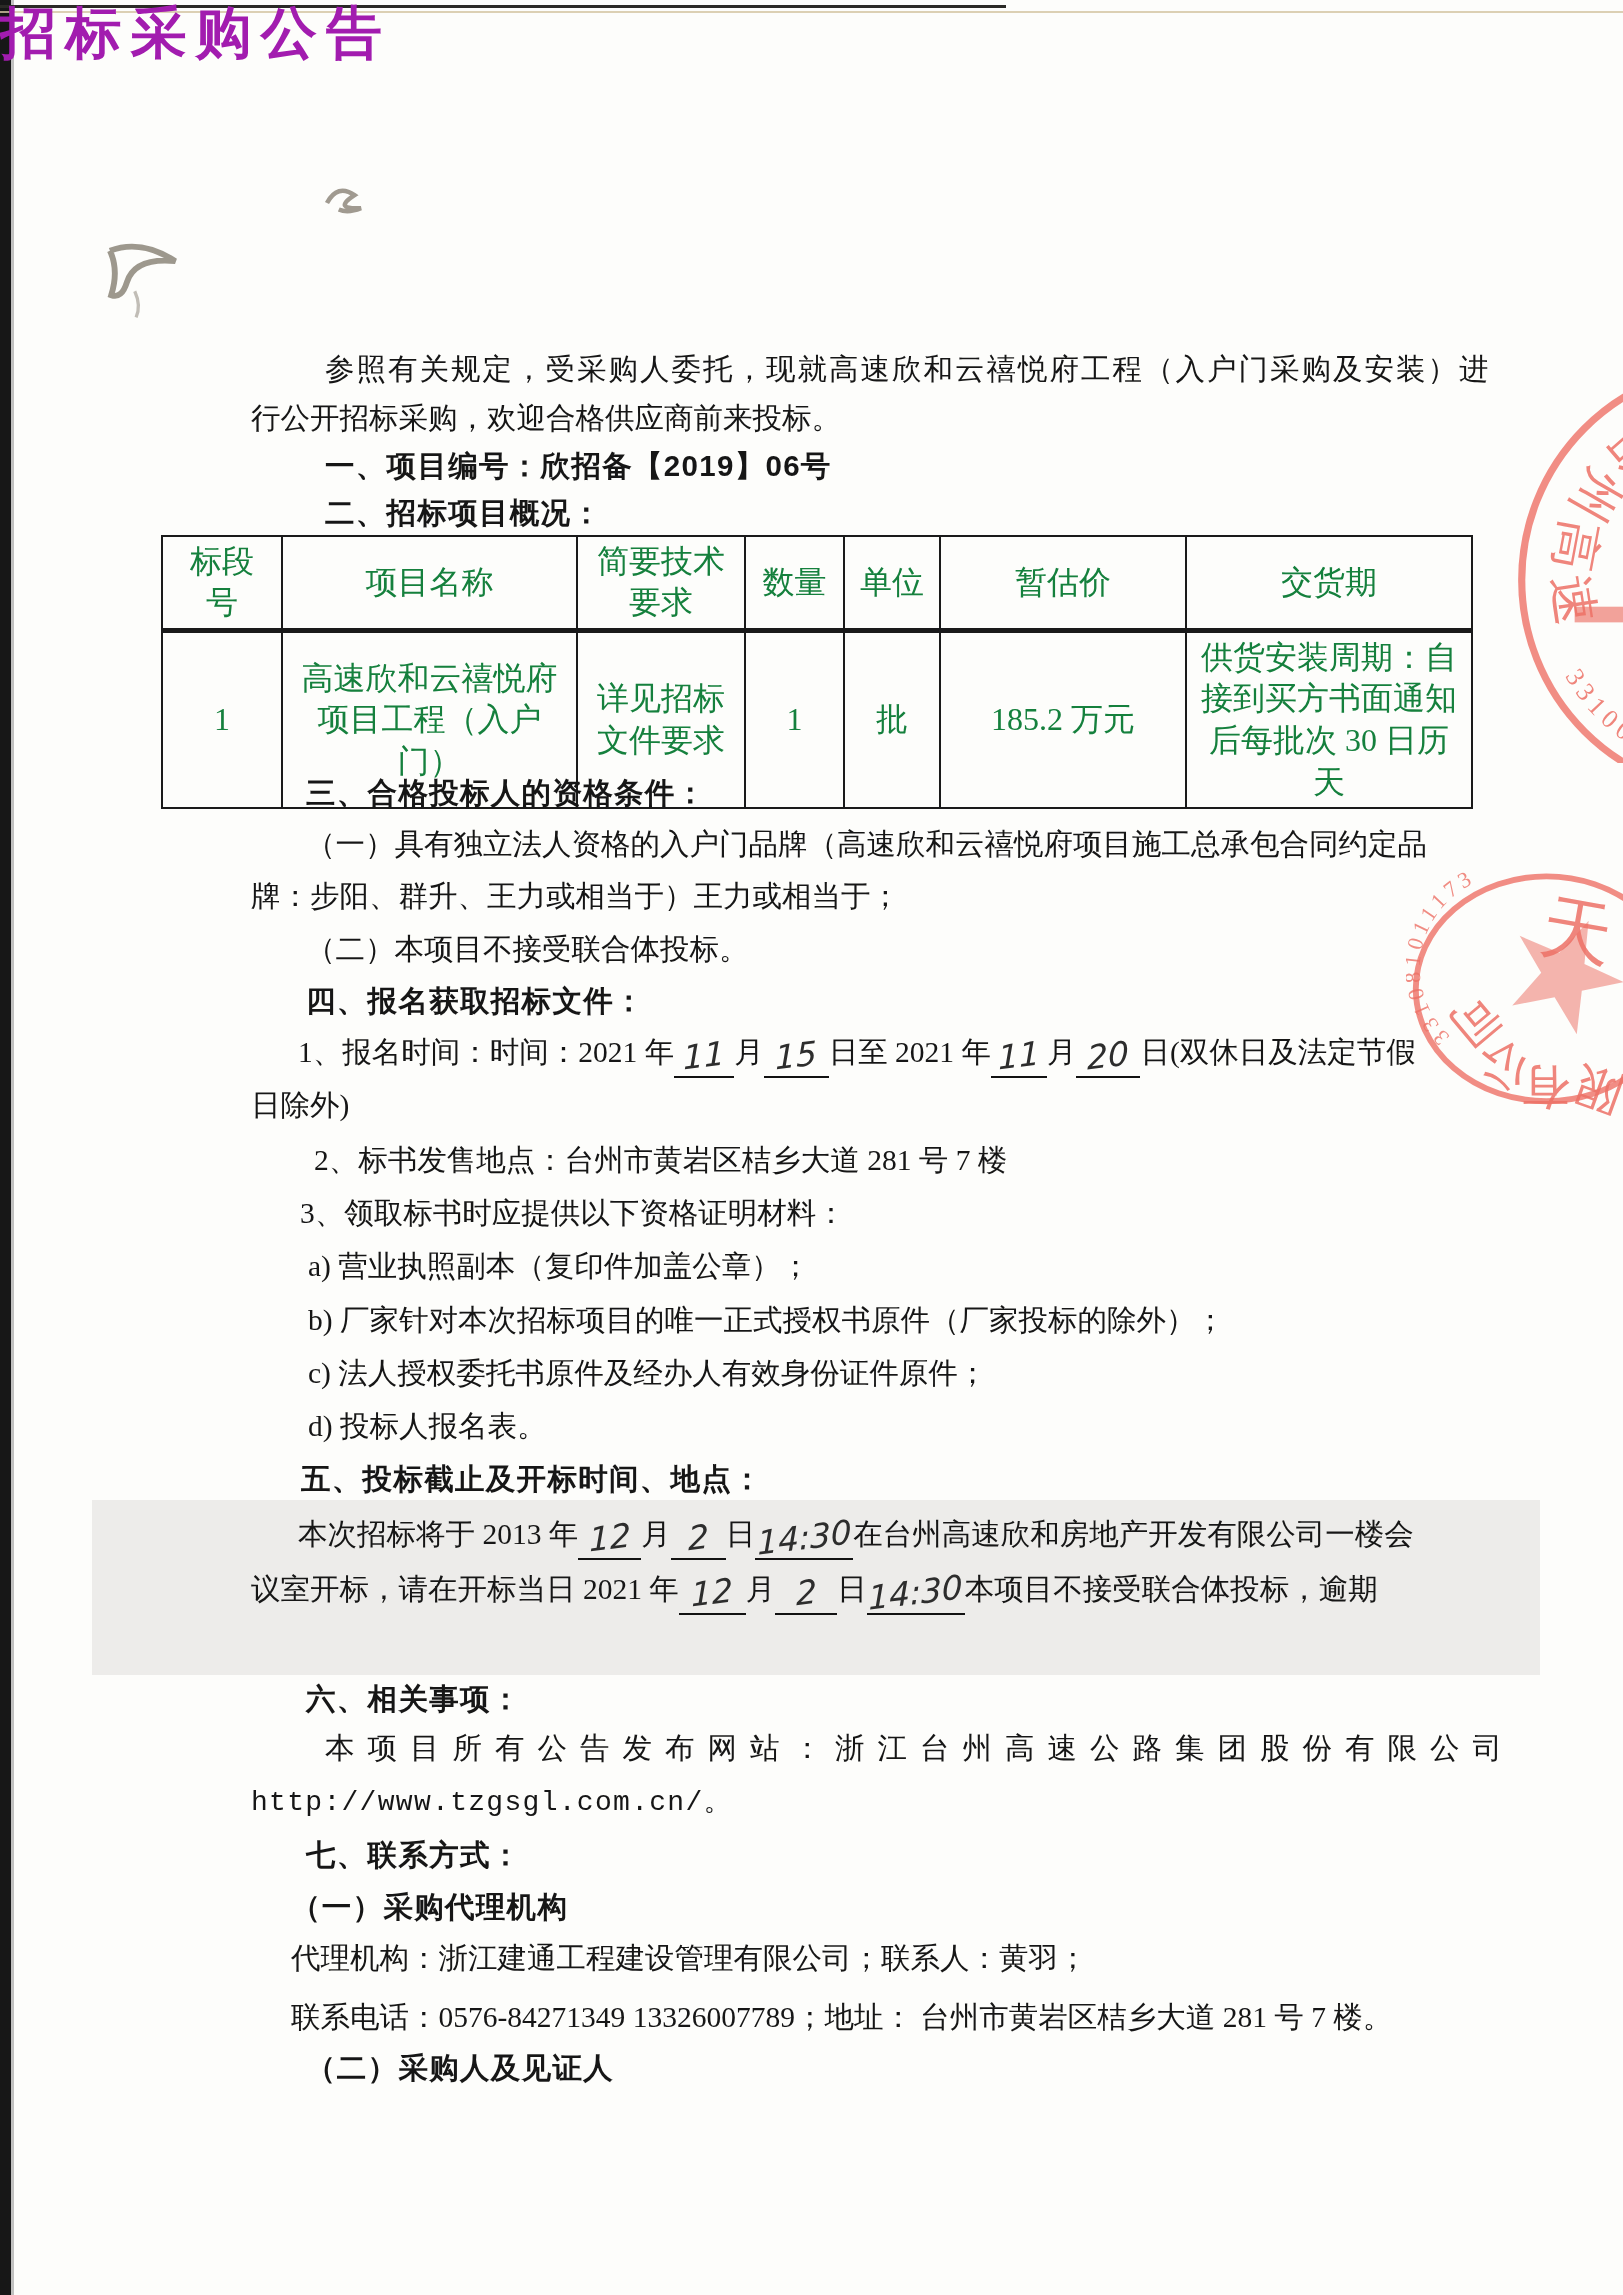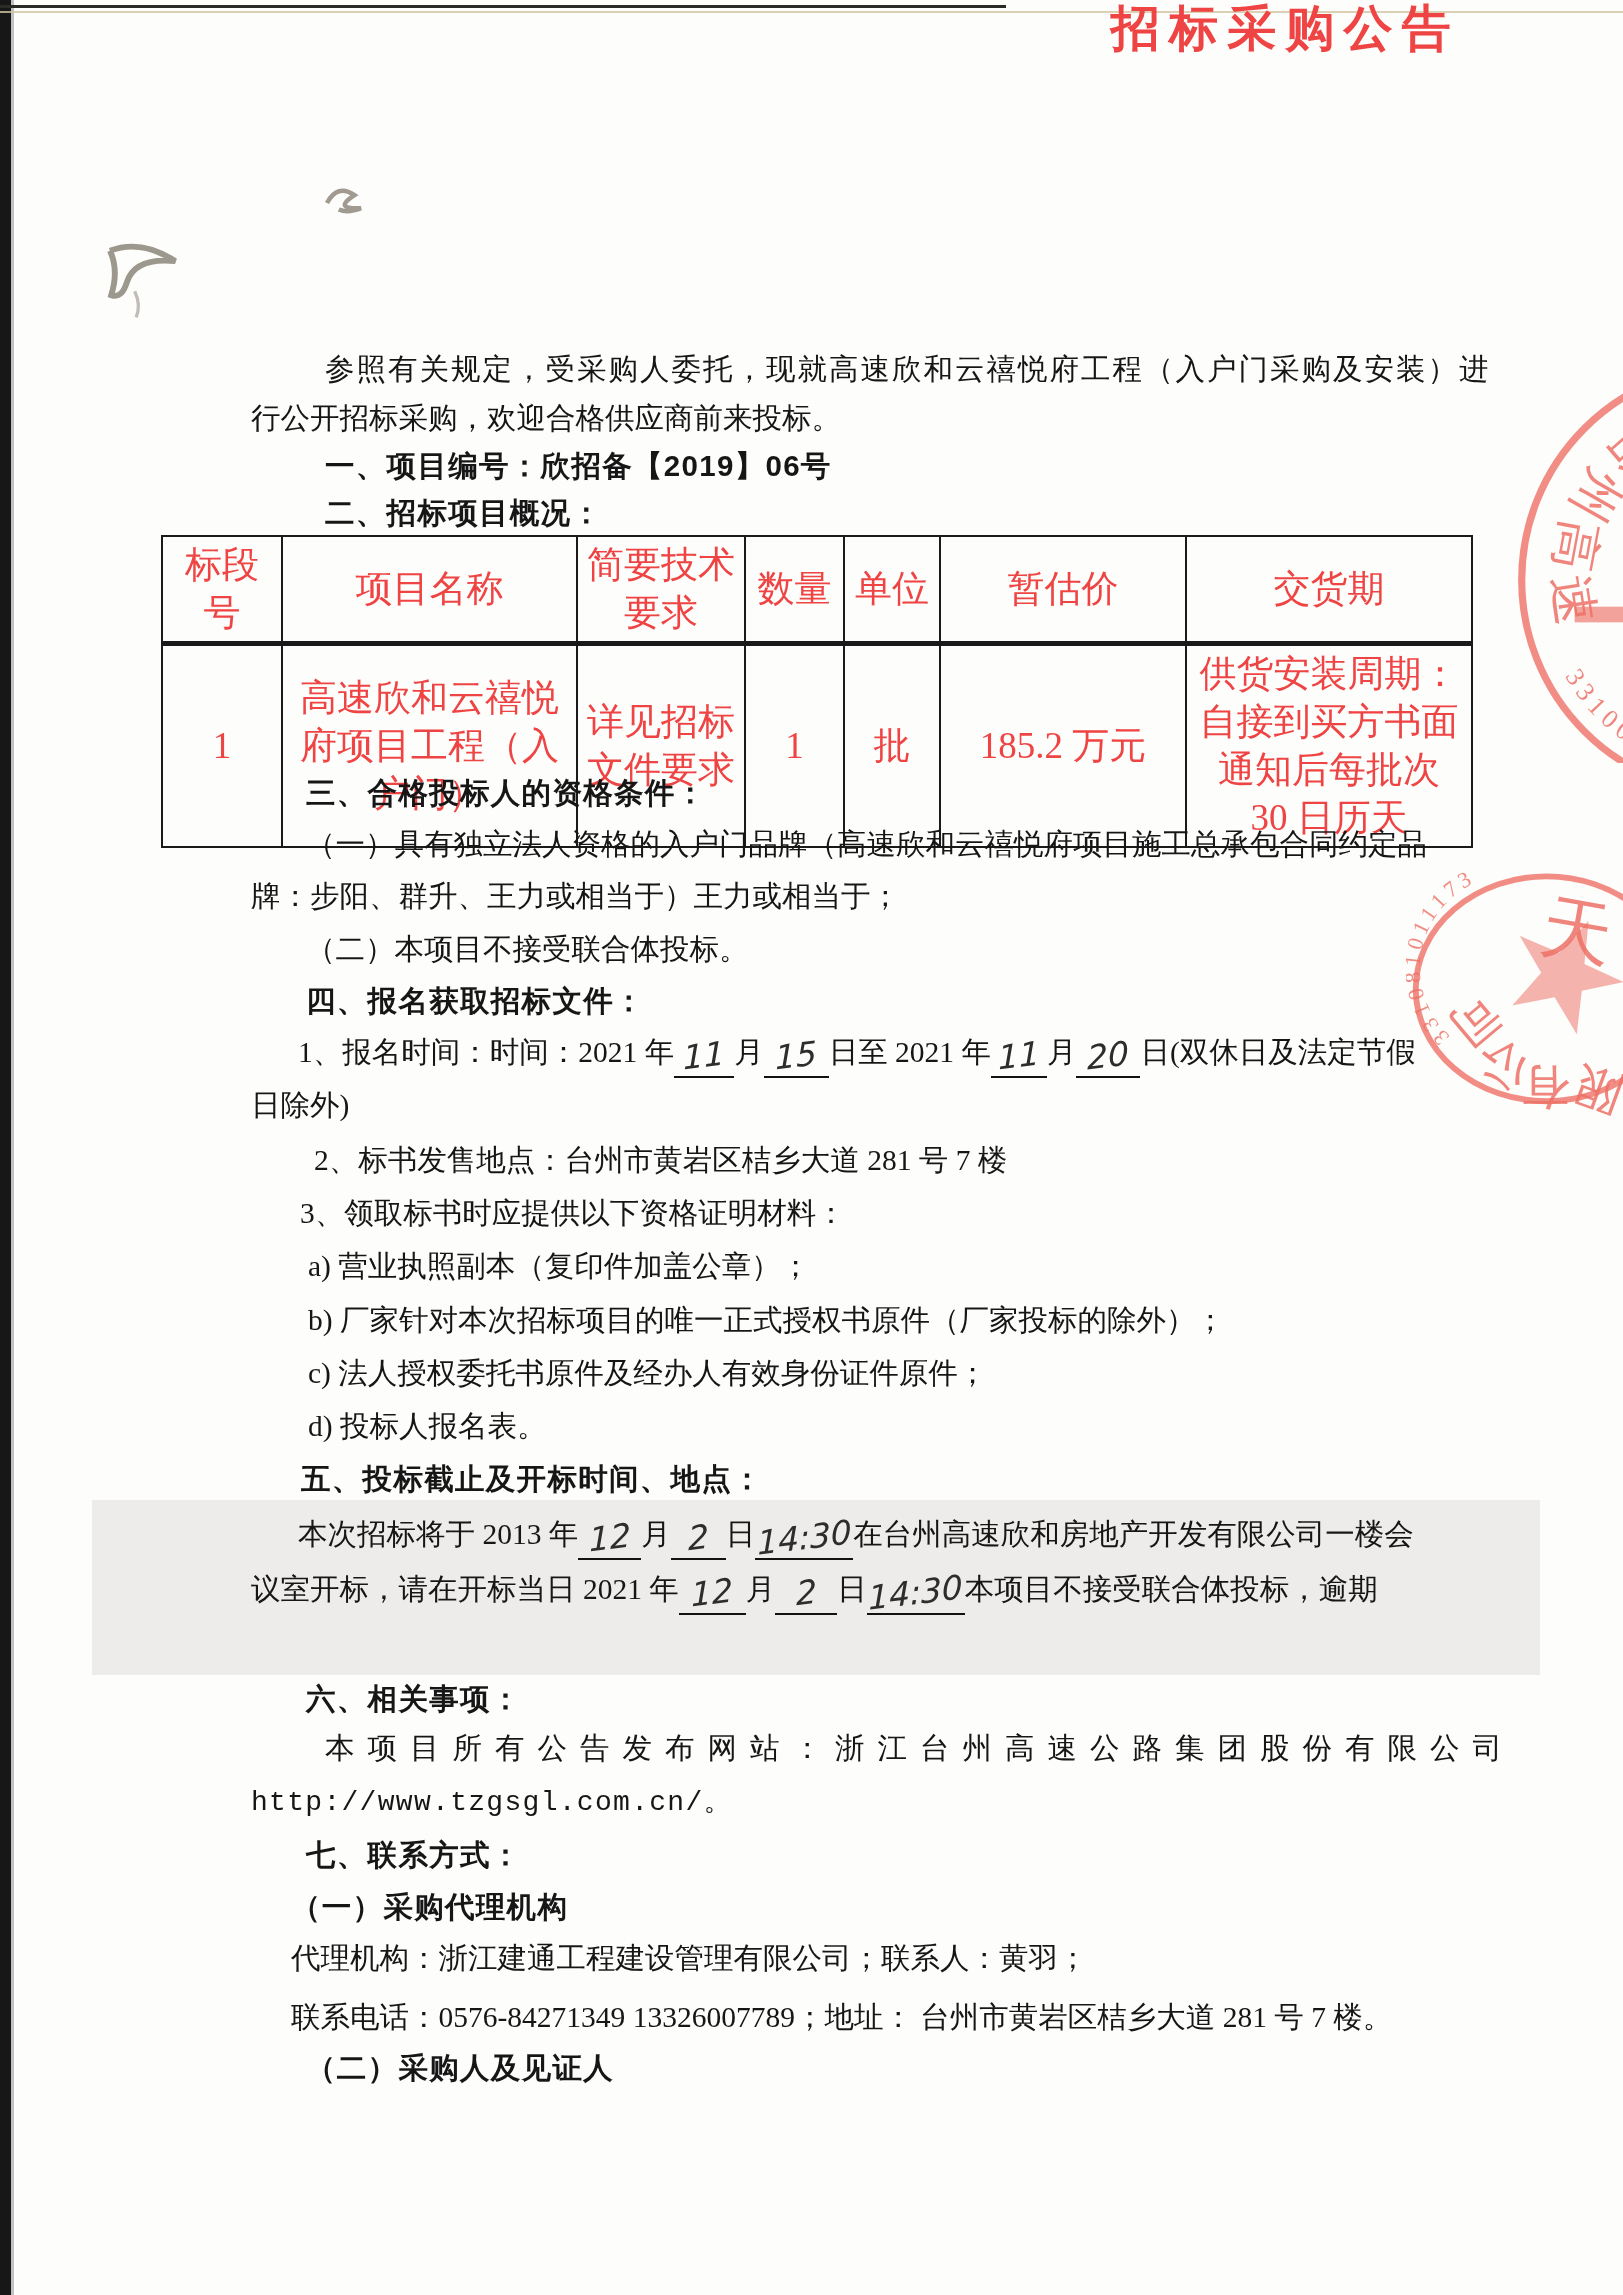--- a/index.html
+++ b/index.html
@@ -13,43 +13,43 @@
   }
   
   .edge-left{position:absolute;left:0;top:0;width:11px;height:2295px;background:#171717;}
   .edge-left2{position:absolute;left:11px;top:0;width:3.3px;height:2295px;background:#777;opacity:.45;}
   .edge-top{position:absolute;left:0;top:4.6px;width:62%;height:3.9px;background:#2b2a26;}
   .edge-top-tan{position:absolute;left:0;top:10.5px;width:100%;height:2.6px;background:#d3c4a2;opacity:.8;}
   
   .ln{position:absolute;font-size:29.5px;line-height:1.18;white-space:nowrap;}
   .hd{font-family:"Liberation Sans","DejaVu Sans",sans-serif;font-weight:700;letter-spacing:1.3px;}
   .title{
-    left:0;top:336;width:1460px;text-align:right;
-    font-size:49px;font-weight:700;letter-spacing:9.2px;
-    font-family:"Liberation Serif","DejaVu Serif",serif;color:#ef4444;
+    left:0;top:336;width:1460px;text-align:left;
+    font-size:56px;font-weight:700;letter-spacing:9.2px;
+    font-family:"Liberation Serif","DejaVu Serif",serif;color:#a21caf;
   }
   .spread{letter-spacing:13px;}
   .ls3{letter-spacing:2px;}
   
   .blank{
     display:inline-block;border-bottom:2.6px solid #121212;
     text-align:center;vertical-align:-5.2px;height:38px;line-height:35px;
   }
   .hw{
     font-family:"DejaVu Sans",sans-serif;font-style:italic;
     font-size:33px;color:#2d2d2d;display:inline-block;
     transform:rotate(-7deg) skewX(-6deg);
   }
   
   .graybox{position:absolute;left:92px;top:1500px;width:1448px;height:175px;background:#edecea;}
   
   table.spec{
     position:absolute;left:161px;top:535px;width:1309px;
     border-collapse:collapse;table-layout:fixed;
-    font-size:37px;color:#ef4444;
+    font-size:32px;color:#15803d;
   }
   table.spec th,table.spec td{
     border:2px solid #1a1a1a;text-align:center;vertical-align:middle;
     padding:3.9px 7.9px;line-height:1.3;font-weight:400;
   }
   table.spec thead th{height:79px;white-space:pre-line;}
   table.spec thead tr{border-bottom:5.2px solid #1a1a1a;}
   table.spec tbody td{height:126px;white-space:normal;}
   table.spec{border:2.6px solid #161616;}
   

